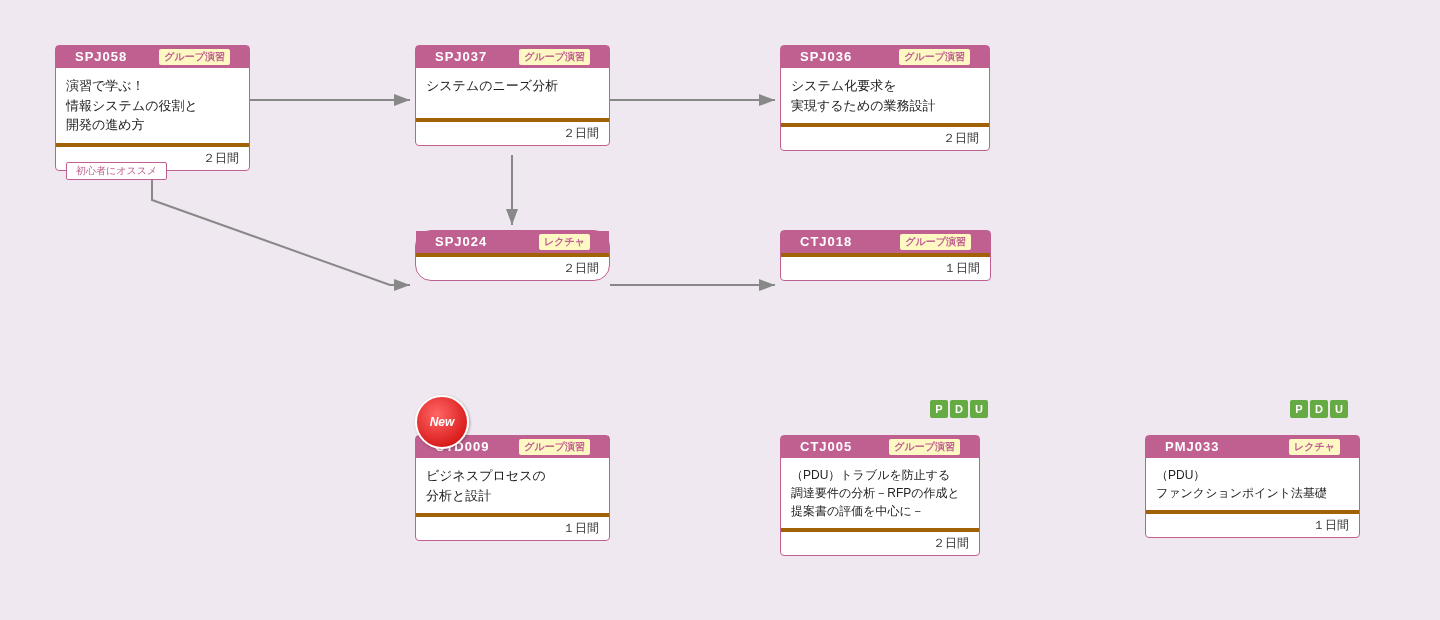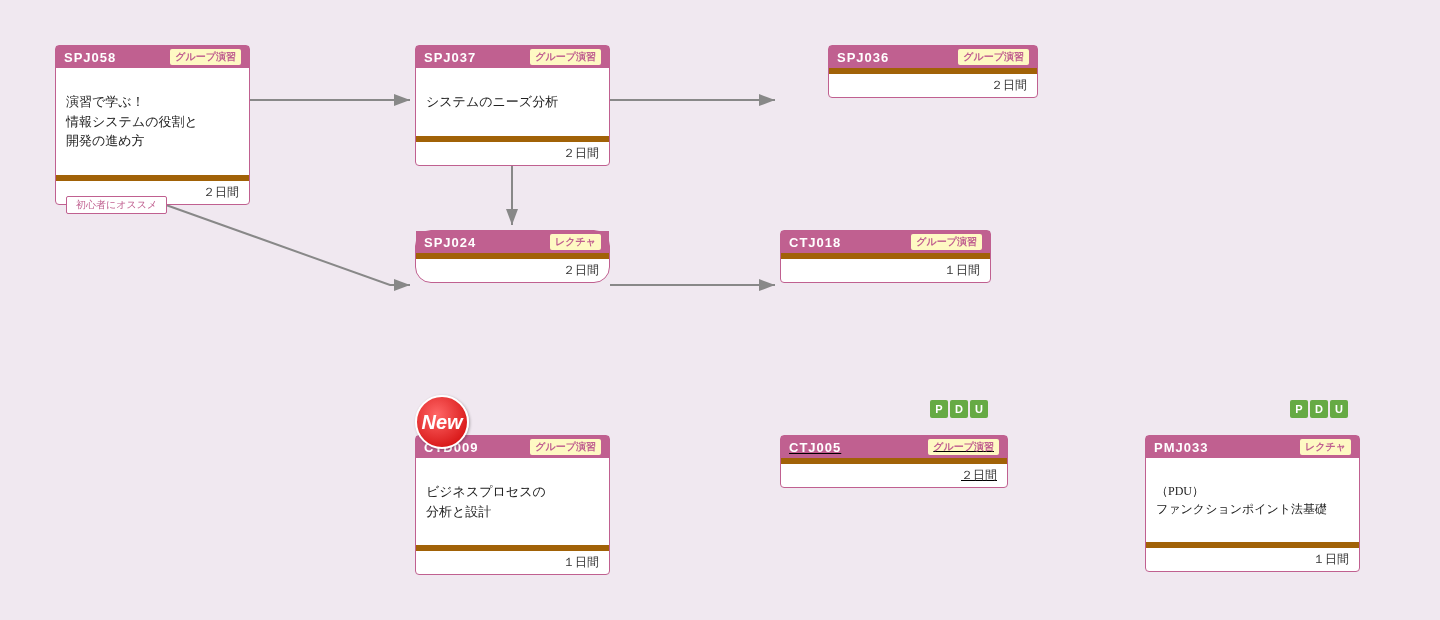--- a/index.html
+++ b/index.html
@@ -24,51 +24,50 @@
       position: absolute;
       background: #fff;
       border: 1.5px solid #c06090;
       border-radius: 4px;
       overflow: visible;
     }
 
     .card-header {
       background: #c06090;
       display: flex;
-      align-items: center;
       justify-content: space-between;
-      padding: 3px 8px;
+      padding: 3px 19px;
     }
 
     .card-code {
       color: #fff;
       font-size: 13px;
       font-weight: bold;
       letter-spacing: 1px;
     }
 
     .card-type-badge {
       background: #fef9c3;
       color: #c06090;
       font-size: 10px;
       padding: 1px 5px;
       border-radius: 2px;
       font-weight: bold;
     }
 
     .card-body {
-      padding: 24px 10px;
+      padding: 8px 10px;
       font-size: 13px;
       color: #222;
       line-height: 1.5;
       min-height: 50px;
     }
 
     .card-footer {
-      border-top: 6px solid #a16207;
+      border-top: 4px solid #a16207;
       text-align: right;
       padding: 3px 10px;
       font-size: 12px;
       color: #333;
     }
 
     .card-tag {
       position: absolute;
       bottom: -10px;
       left: 10px;
@@ -94,21 +93,21 @@
     .new-badge {
       position: absolute;
       width: 54px;
       height: 54px;
       background: radial-gradient(circle at 40% 35%, #ff6666, #cc0000);
       border-radius: 50%;
       display: flex;
       align-items: center;
       justify-content: center;
       color: #fff;
-      font-size: 20px;
+      font-size: 12px;
       font-weight: bold;
       font-style: italic;
       border: 2px solid #fff;
       box-shadow: 1px 1px 3px rgba(0,0,0,0.3);
       z-index: 10;
     }
 
     
     .pdu-badge {
       position: absolute;
@@ -171,25 +170,26 @@
 
   <div class="course-card" style="top:45px; left:415px; width:195px;">
     <div class="card-header">
       <span class="card-code">SPJ037</span>
       <span class="card-type-badge">グループ演習</span>
     </div>
     <div class="card-body">システムのニーズ分析</div>
     <div class="card-footer">２日間</div>
   </div>
 
-  <div class="course-card" style="top:45px; left:780px; width:210px;margin-left:48px;">
+  <div class="course-card" style="top:45px; left:780px; width:210px;">
     <div class="card-header">
       <span class="card-code">SPJ036</span>
       <span class="card-type-badge">グループ演習</span>
     </div>
+    <div class="card-body">システム化要求を<br>実現するための業務設計</div>
     <div class="card-footer">２日間</div>
   </div>
 
   <div class="course-card" style="top:230px; left:415px; width:195px;border-radius:16px;">
     <div class="card-header">
       <span class="card-code">SPJ024</span>
       <span class="card-type-badge">レクチャ</span>
     </div>
     <div class="card-footer">２日間</div>
   </div>
@@ -216,38 +216,39 @@
   </div>
 
   <div class="pdu-badge" style="top:400px; left:930px;">
     <div class="pdu-group">
       <div class="pdu-letter">P</div>
       <div class="pdu-letter">D</div>
       <div class="pdu-letter">U</div>
     </div>
   </div>
 
-  <div class="course-card" style="top:435px; left:780px; width:228px;text-decoration:underline;">
+  <div class="course-card" style="top:435px; left:780px; width:200px;">
     <div class="card-header">
       <span class="card-code">CTJ005</span>
       <span class="card-type-badge">グループ演習</span>
     </div>
+    <div class="card-body" style="font-size:12px;">（PDU）トラブルを防止する<br>調達要件の分析－RFPの作成と<br>提案書の評価を中心に－</div>
     <div class="card-footer">２日間</div>
   </div>
 
   <div class="pdu-badge" style="top:400px; left:1290px;">
     <div class="pdu-group">
       <div class="pdu-letter">P</div>
       <div class="pdu-letter">D</div>
       <div class="pdu-letter">U</div>
     </div>
   </div>
 
   <div class="course-card" style="top:435px; left:1145px; width:215px;">
     <div class="card-header">
       <span class="card-code">PMJ033</span>
       <span class="card-type-badge">レクチャ</span>
     </div>
-    <div class="card-body" style="font-size:12px;font-family:Liberation Serif, serif;">（PDU）<br>ファンクションポイント法基礎</div>
+    <div class="card-body" style="font-size:12px;">（PDU）<br>ファンクションポイント法基礎</div>
     <div class="card-footer">１日間</div>
   </div>
 
 </div>
 
 </body></html>

